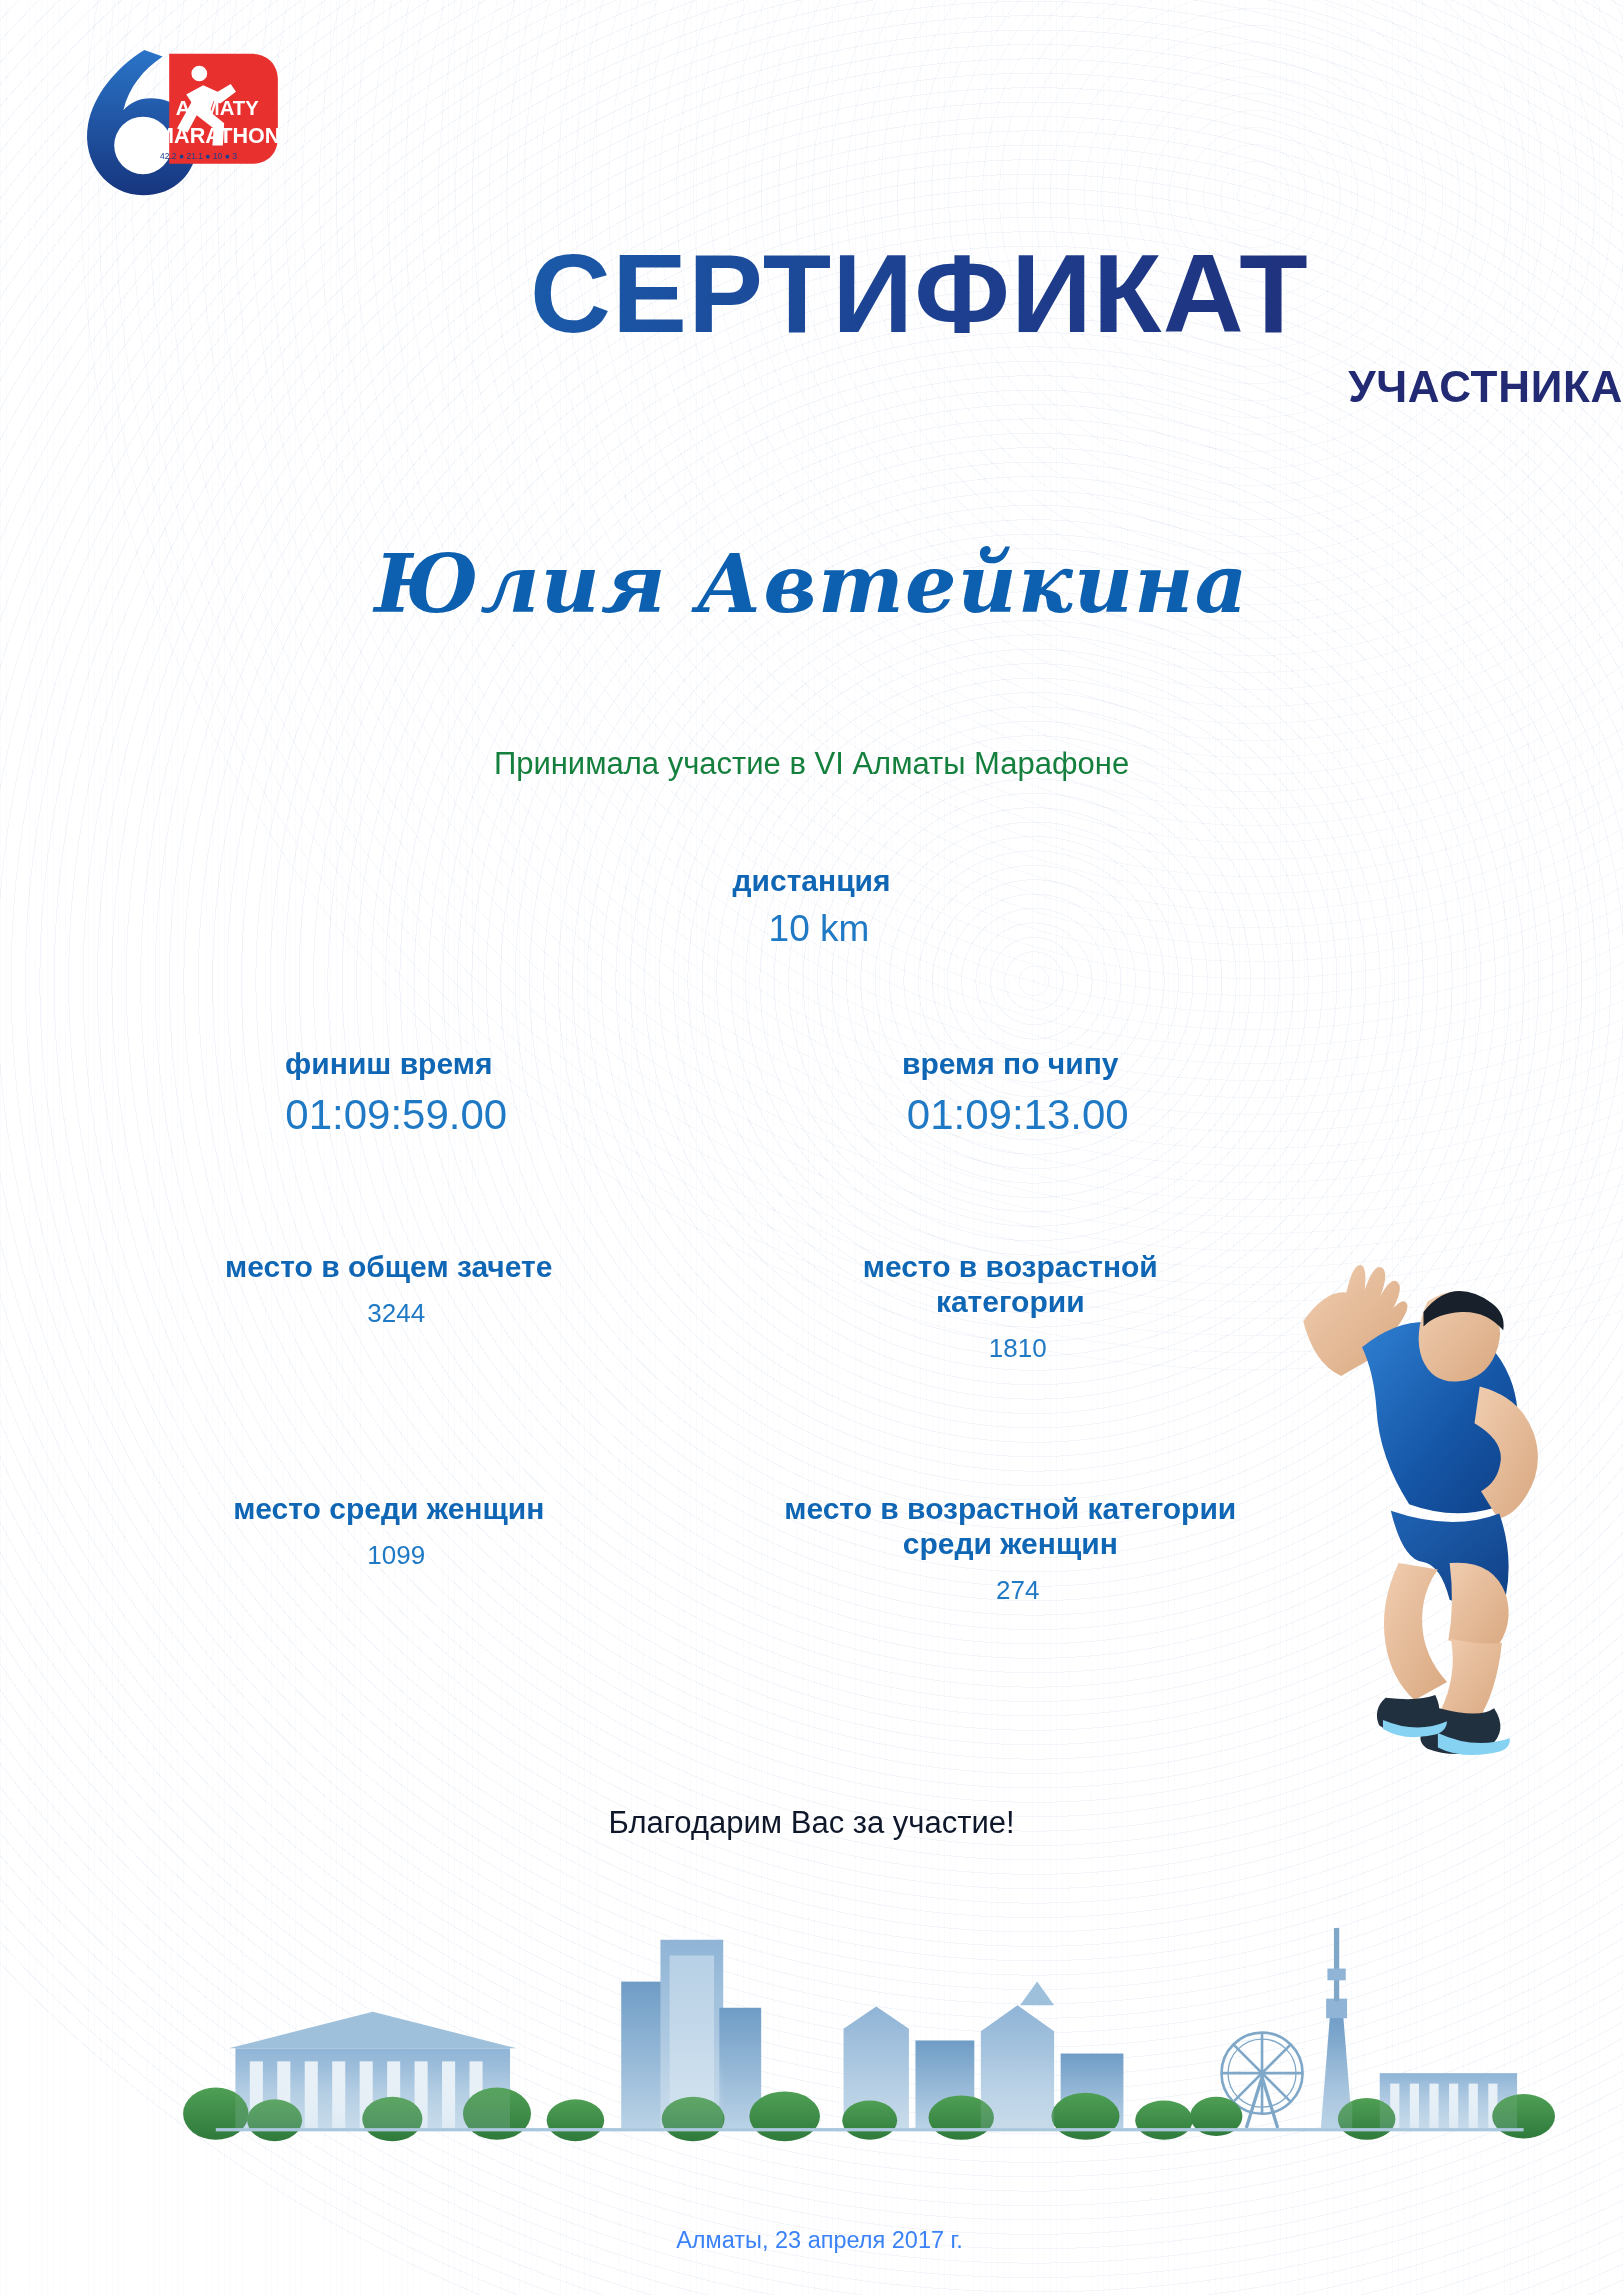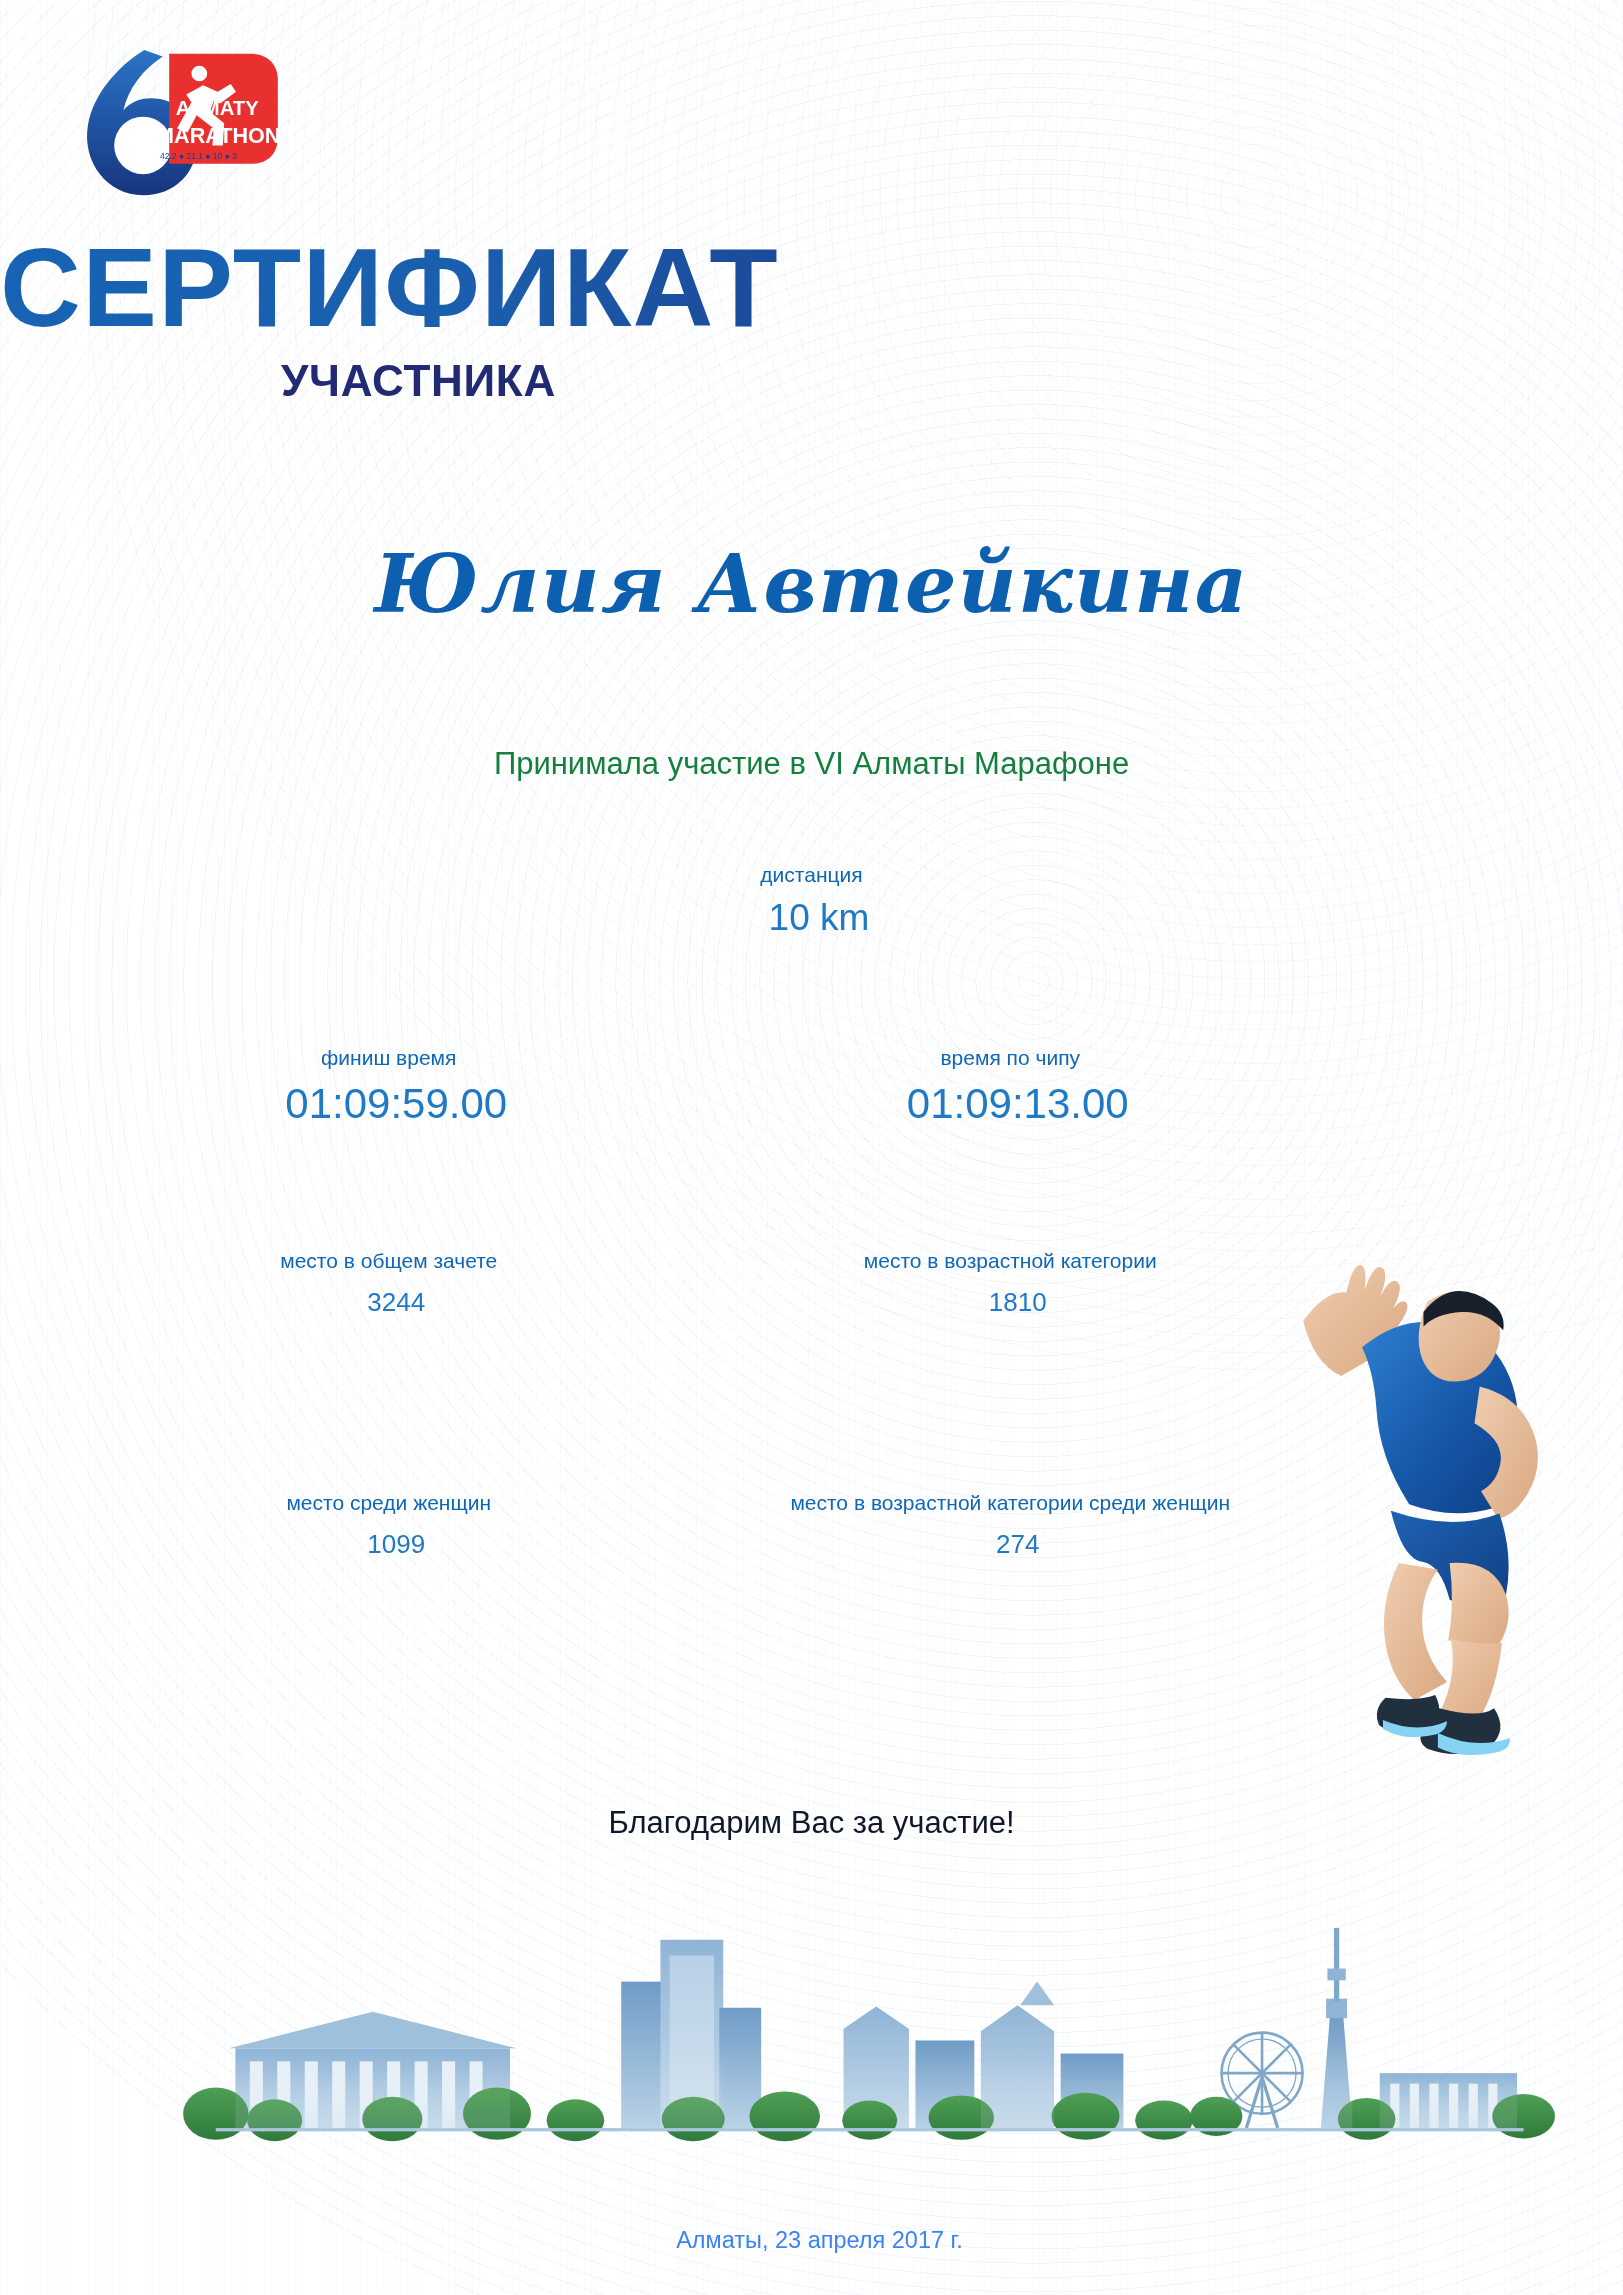--- a/index.html
+++ b/index.html
@@ -80,22 +80,22 @@
     width: 216px;
     height: 177px;
   }
   .logo svg { display: block; }
 
   
   .title-block {
     position: absolute;
     left: 0;
     right: 0;
-    top: 232px;
-    text-align: left;
+    top: 238px;
+    text-align: right;
   }
   .title-main {
     font-size: 112px;
     font-weight: bold;
     letter-spacing: 1.3px;
     line-height: 1;
     background: linear-gradient(90deg, #1763b4 0%, #1a5fae 28%, #1d3f8f 58%, #21276f 100%);
     -webkit-background-clip: text;
     background-clip: text;
     color: transparent;
@@ -137,22 +137,22 @@
 
   
   .distance-block {
     position: absolute;
     left: 0;
     right: 0;
     top: 863px;
     text-align: center;
   }
   .field-label {
-    font-size: 21px;
-    font-weight: normal;
+    font-size: 30px;
+    font-weight: bold;
     color: #0f66b4;
     line-height: 1.18;
   }
   .field-value {
     font-size: 37px;
     color: #1f79c4;
     margin-top: 10.5px;
     line-height: 1.1;
     padding-left: 15px;
   }

